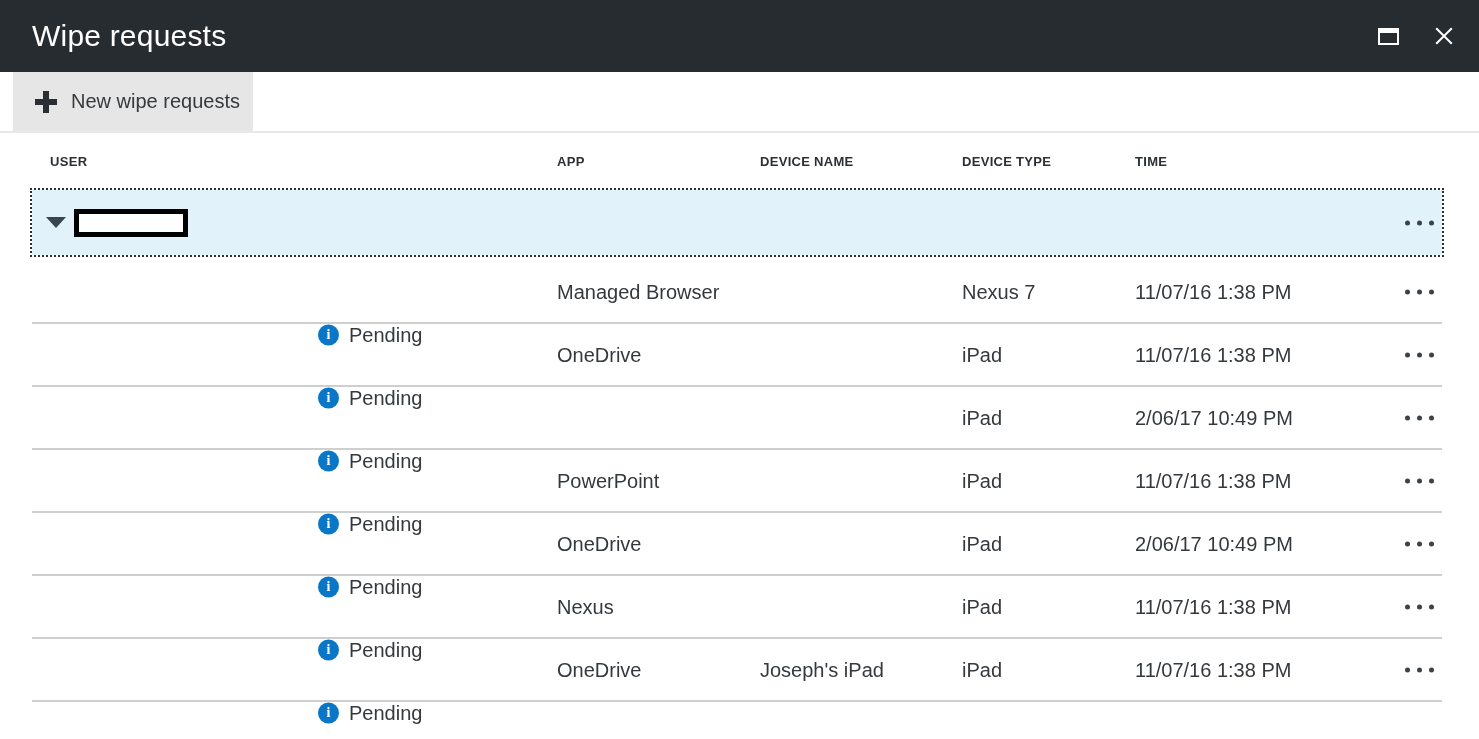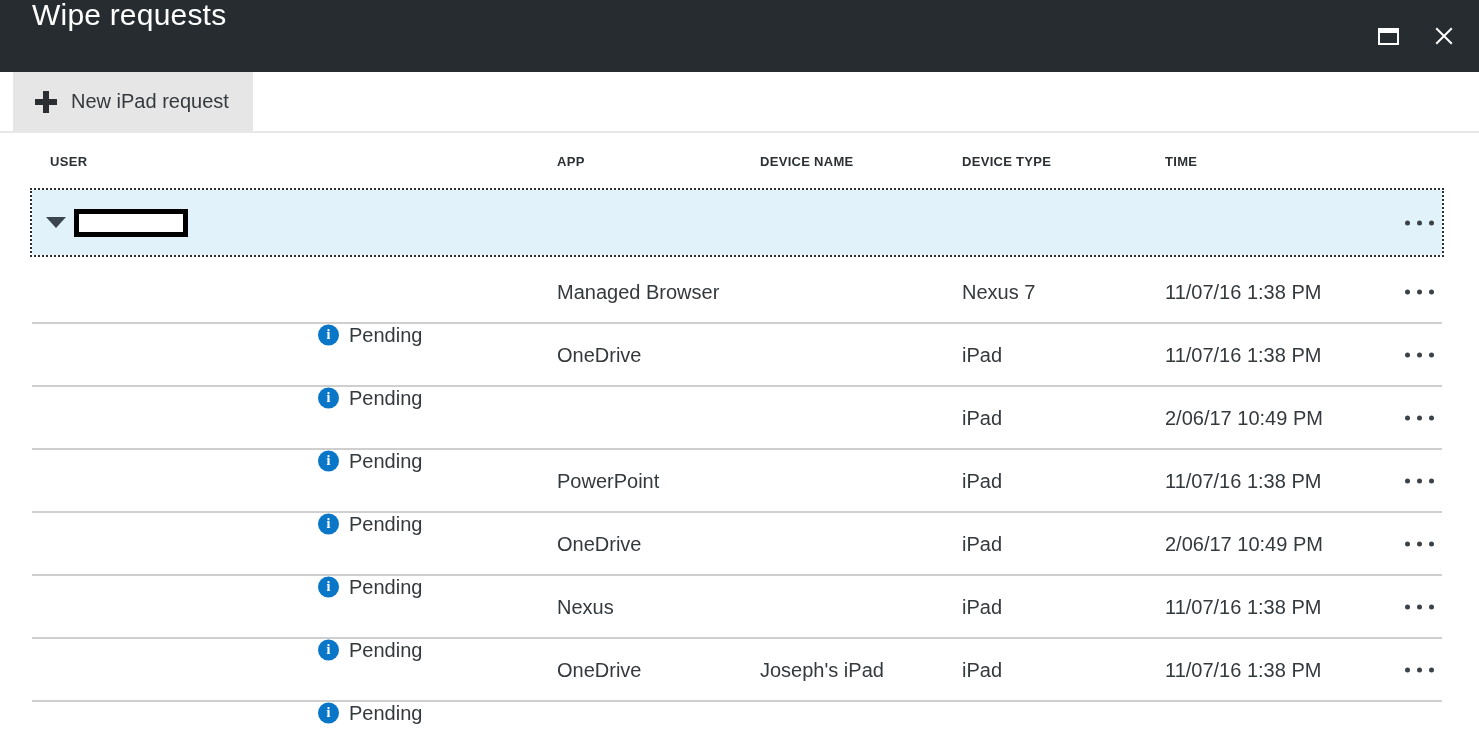--- a/index.html
+++ b/index.html
@@ -15,20 +15,21 @@
   }
 
   
   .titlebar {
     position: absolute;
     left: 0; top: 0;
     width: 1479px;
     height: 72px;
     background: #272c30;
     display: flex;
+    align-items: center;
   }
   .titlebar-title {
     margin-left: 32px;
     color: #ffffff;
     font-size: 30px;
     font-weight: 400;
     letter-spacing: 0.2px;
     line-height: 1;
   }
   .titlebar-actions {
@@ -158,21 +159,21 @@
     white-space: nowrap;
     line-height: 1;
   }
 
   
   .c-user   { left: 18px; }
   .c-status { left: 286px; margin-top: 43px; }
   .c-app    { left: 525px; }
   .c-dname  { left: 728px; }
   .c-dtype  { left: 930px; }
-  .c-time   { left: 1133px; text-align: right; }
+  .c-time   { left: 1103px; text-align: right; }
 
   .status-cell {
     display: flex;
     align-items: center;
     gap: 10px;
   }
   .info-icon {
     width: 21px;
     height: 21px;
     border-radius: 50%;
@@ -256,21 +257,21 @@
     </button>
     <button class="win-btn">
       <span class="close-glyph"></span>
     </button>
   </div>
 </div>
 
 <div class="commandbar">
   <button class="cmd-button">
     <span class="plus-icon"></span>
-    <span class="cmd-label">New iPad request</span>
+    <span class="cmd-label">New wipe requests</span>
   </button>
 </div>
 
 <div class="grid">
 
   <div class="grid-header">
     <div class="cell c-user">USER</div>
     <div class="cell c-status">STATUS</div>
     <div class="cell c-app">APP</div>
     <div class="cell c-dname">DEVICE NAME</div>

